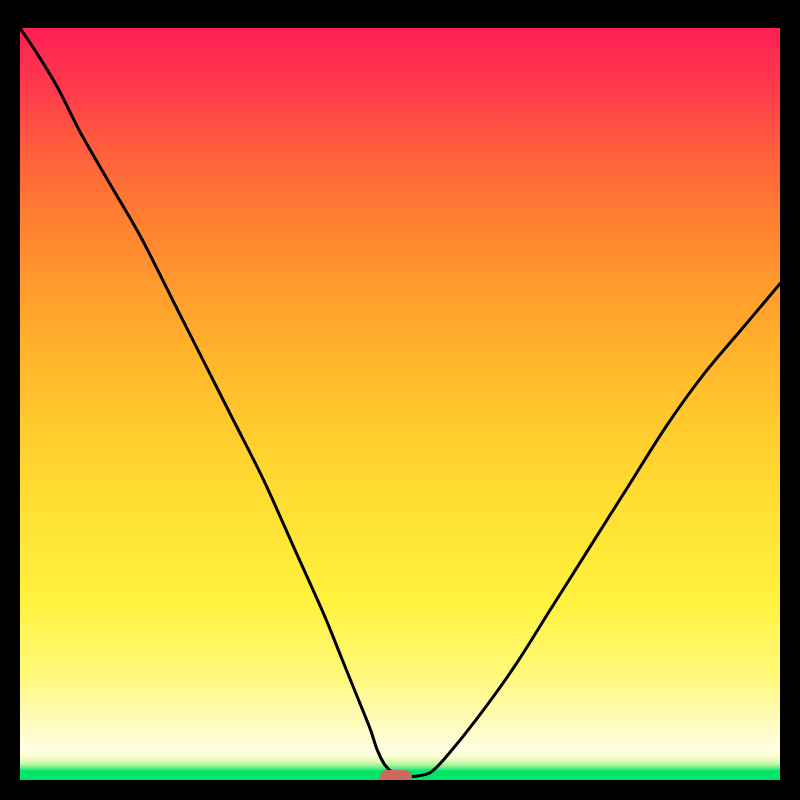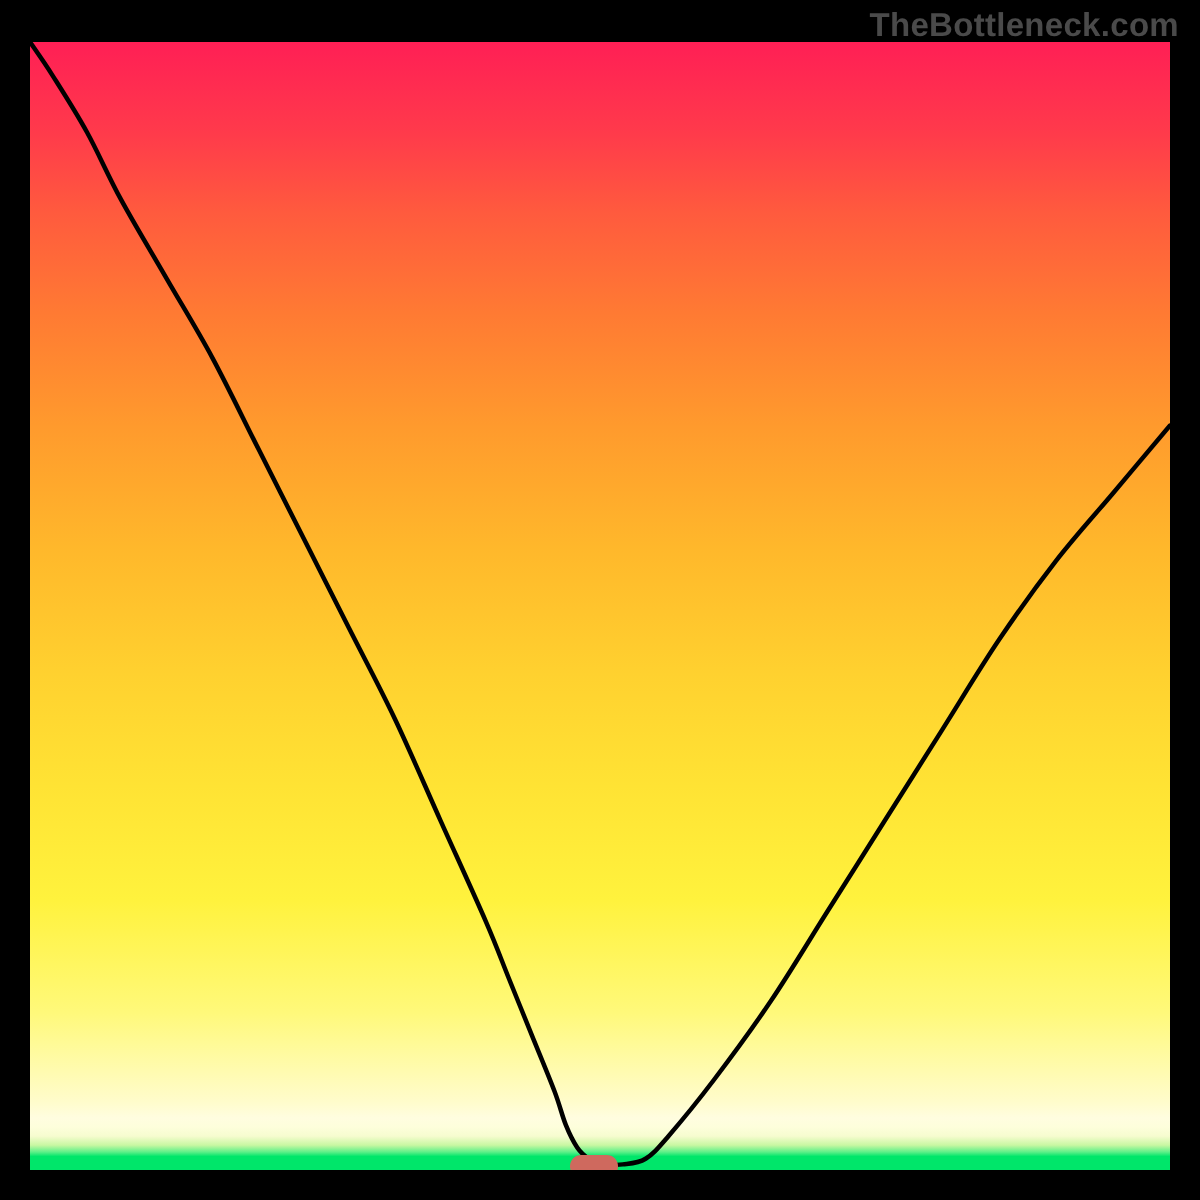--- a/index.html
+++ b/index.html
@@ -80,21 +80,20 @@
     border-radius: 9px;
     height: 15px;
     width: 32px;
   }
 </style>
 </head>
 <body>
 
 <div class="frame">
 
-  <div class="watermark">TheBottleneck.com</div>
 
   <div class="plot-area">
     <div class="gradient-bg"></div>
 
     <svg class="curve-svg" viewBox="0 0 760 752" preserveAspectRatio="none">
       <path id="curve-path" d="M 0.00 0.00 C 2.53 3.76, 8.87 12.53, 15.20 22.56 C 21.53 32.59, 30.40 46.37, 38.00 60.16 C 45.60 73.95, 51.93 88.99, 60.80 105.28 C 69.67 121.57, 81.07 140.37, 91.20 157.92 C 101.33 175.47, 111.47 191.76, 121.60 210.56 C 131.73 229.36, 141.87 250.67, 152.00 270.72 C 162.13 290.77, 172.27 310.83, 182.40 330.88 C 192.53 350.93, 202.67 370.99, 212.80 391.04 C 222.93 411.09, 233.07 429.89, 243.20 451.20 C 253.33 472.51, 263.47 496.32, 273.60 518.88 C 283.73 541.44, 296.40 569.01, 304.00 586.56 C 311.60 604.11, 314.13 611.63, 319.20 624.16 C 324.27 636.69, 329.33 649.23, 334.40 661.76 C 339.47 674.29, 345.80 689.33, 349.60 699.36 C 353.40 709.39, 354.67 715.65, 357.20 721.92 C 359.73 728.19, 362.27 733.20, 364.80 736.96 C 367.33 740.72, 369.87 742.60, 372.40 744.48 C 374.93 746.36, 376.20 747.61, 380.00 748.24 C 383.80 748.87, 390.13 748.87, 395.20 748.24 C 400.27 747.61, 405.33 747.61, 410.40 744.48 C 415.47 741.35, 418.00 738.21, 425.60 729.44 C 433.20 720.67, 444.60 706.88, 456.00 691.84 C 467.40 676.80, 481.33 658.00, 494.00 639.20 C 506.67 620.40, 519.33 599.09, 532.00 579.04 C 544.67 558.99, 557.33 538.93, 570.00 518.88 C 582.67 498.83, 595.33 478.77, 608.00 458.72 C 620.67 438.67, 633.33 417.36, 646.00 398.56 C 658.67 379.76, 671.33 362.21, 684.00 345.92 C 696.67 329.63, 709.33 315.84, 722.00 300.80 C 734.67 285.76, 753.67 263.20, 760.00 255.68" fill="none" stroke="#000" stroke-width="3" stroke-linecap="round" stroke-linejoin="round"></path>
     </svg>
 
     <div id="marker" class="marker" style="left: 360.2px; top: 742.244px;"></div>
   </div>

